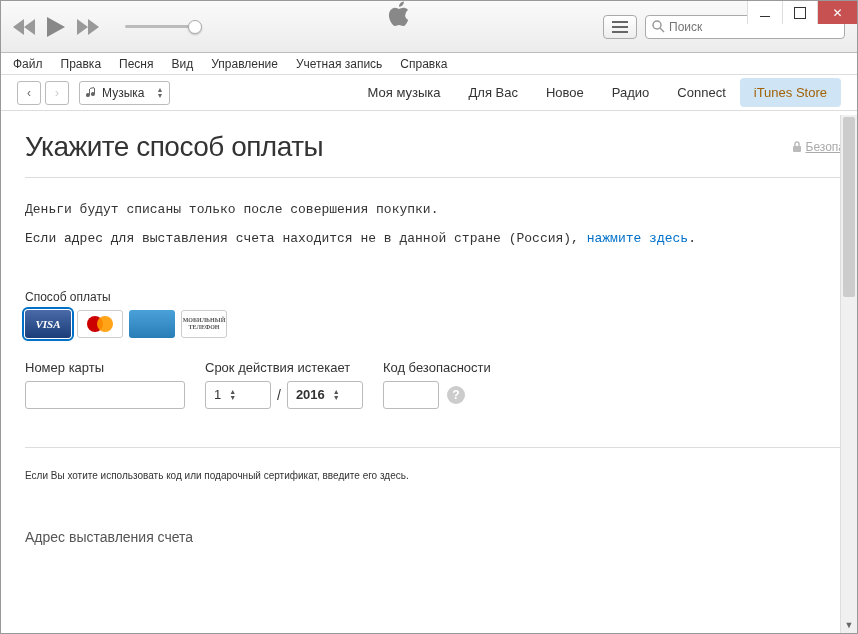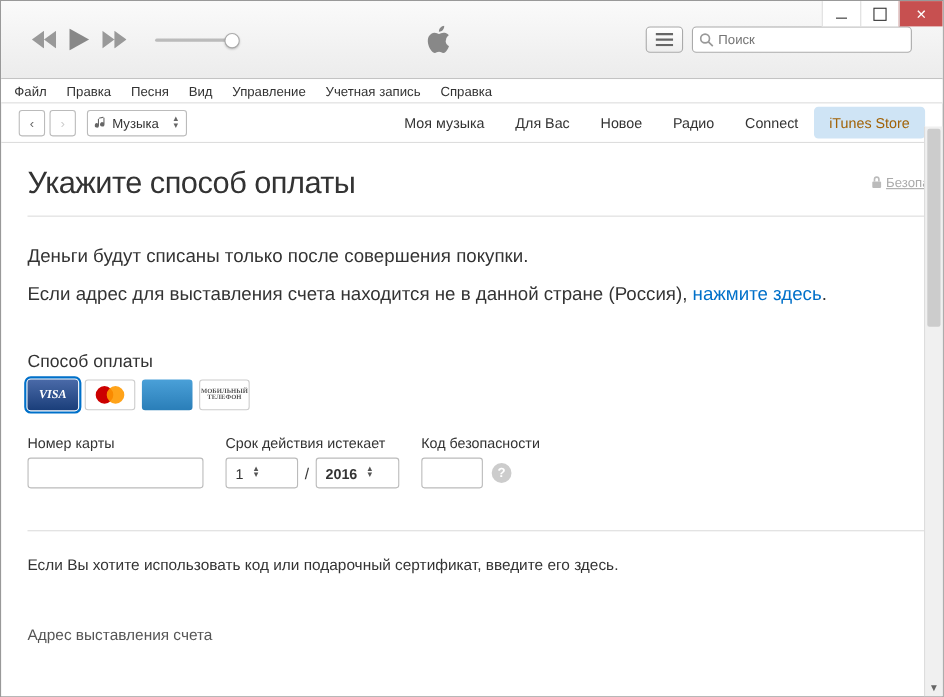--- a/index.html
+++ b/index.html
@@ -7,21 +7,21 @@
 
 
 .window-controls { position: absolute; top: 0; right: 0; display: flex; z-index: 100; }
 .wc-btn { width: 35px; height: 23px; display: flex; align-items: center; justify-content: center; font-size: 11px; color: #333; background: #fff; border-left: 1px solid #ddd; }
 .wc-close { background: #c75050; color: #fff; width: 40px; }
 .wc-min::before { content: ""; display: block; width: 10px; height: 1px; background: #333; margin-top: 8px; }
 .wc-max::before { content: ""; display: block; width: 10px; height: 10px; border: 1px solid #333; }
 .wc-close::before { content: "✕"; font-size: 12px; }
 
 
-.toolbar { height: 71px; background: linear-gradient(#fafafa, #ececec); border-bottom: 1px solid #bdbdbd; display: flex; align-items: center; padding: 0 28px; }
+.toolbar { height: 52px; background: linear-gradient(#fafafa, #ececec); border-bottom: 1px solid #bdbdbd; display: flex; padding: 0 12px; }
 .playback { display: flex; align-items: center; gap: 12px; }
 .pb-btn svg { display: block; }
 .vol { display: flex; align-items: center; margin-left: 14px; }
 .vol-track { width: 70px; height: 3px; background: #bbb; border-radius: 2px; position: relative; }
 .vol-knob { position: absolute; right: -7px; top: -5px; width: 14px; height: 14px; border-radius: 50%; background: #fff; border: 1px solid #aaa; box-shadow: 0 1px 2px rgba(0,0,0,.2); }
 .apple-logo { flex: 1; display: flex; justify-content: center; }
 .toolbar-right { display: flex; align-items: center; gap: 8px; }
 .list-btn { width: 34px; height: 24px; border: 1px solid #aaa; border-radius: 4px; background: linear-gradient(#fff,#eee); display: flex; align-items: center; justify-content: center; }
 .search-box { display: flex; align-items: center; height: 24px; width: 200px; border: 1px solid #aaa; border-radius: 4px; background: #fff; padding: 0 6px; color: #888; }
 .search-box svg { margin-right: 4px; flex-shrink: 0; }
@@ -39,24 +39,24 @@
 .lib-select .chev { margin-left: 8px; display: flex; flex-direction: column; font-size: 7px; line-height: 6px; color: #666; }
 .tabs { margin-left: auto; display: flex; align-items: center; gap: 0; }
 .tab { padding: 7px 14px; font-size: 13px; color: #333; }
 .tab.active { background: #cfe4f5; border-radius: 4px; color: #a16207; }
 
 
 .content { padding: 20px 12px 0 24px; position: relative; height: calc(100% - 55px - 22px - 36px); overflow: hidden; }
 .hdr-row { display: flex; align-items: center; justify-content: space-between; border-bottom: 1px solid #ddd; padding-bottom: 14px; margin-bottom: 22px; }
 h1 { font-weight: 300; font-size: 28px; color: #333; letter-spacing: -0.5px; }
 .secure { color: #aaa; font-size: 12px; display: flex; align-items: center; gap: 4px; text-decoration: underline; }
-.desc { font-size: 17px; color: #333; line-height: 1.6; margin-bottom: 8px; }
+.desc { font-size: 13px; color: #333; line-height: 1.6; margin-bottom: 8px; font-family: Liberation Mono, monospace; }
 .desc a { color: #0070c9; text-decoration: none; }
 
-.sect-label { font-size: 16px; color: #333; margin-top: 40px; margin-bottom: 6px; }
+.sect-label { font-size: 12px; color: #333; margin-top: 40px; margin-bottom: 6px; }
 .cards { display: flex; gap: 6px; }
 .card { width: 46px; height: 28px; border-radius: 3px; display: flex; align-items: center; justify-content: center; font-size: 8px; font-weight: bold; color: #fff; font-family: Liberation Serif, serif; }
 .card.selected { outline: 2px solid #0070c9; outline-offset: 1px; }
 .card.visa { background: linear-gradient(#4a6aa8,#1a3e7a); font-size: 11px; font-style: italic; }
 .card.mc { background: #fff; border: 1px solid #ccc; font-size: 6px; position: relative; }
 .mc-circles { position: relative; width: 26px; height: 16px; }
 .mc-circles::before { content: ""; position: absolute; left: 0; width: 16px; height: 16px; background: #cc0000; border-radius: 50%; }
 .mc-circles::after { content: ""; position: absolute; right: 0; width: 16px; height: 16px; background: #ff9900; border-radius: 50%; opacity: 0.9; }
 .card.amex { background: linear-gradient(#4aa0d8,#2a7eb8); }
 .card.mobile { background: #fff; border: 1px solid #ccc; color: #555; font-size: 6px; text-align: center; line-height: 1.1; padding: 0 2px; }
@@ -67,21 +67,21 @@
 .text-input { height: 28px; border: 1px solid #bbb; border-radius: 3px; padding: 0 6px; font-size: 13px; }
 .text-input.w160 { width: 160px; }
 .expiry-row { display: flex; align-items: center; gap: 6px; }
 .spinner { height: 28px; border: 1px solid #bbb; border-radius: 3px; padding: 0 6px 0 8px; display: flex; align-items: center; background: #fff; font-size: 13px; gap: 8px; }
 .spinner .sp-arrows { display: flex; flex-direction: column; font-size: 7px; line-height: 6px; color: #555; }
 .slash { font-size: 14px; color: #333; }
 .sec-col { display: flex; align-items: flex-end; gap: 8px; }
 .help-icon { width: 18px; height: 18px; border-radius: 50%; background: #ccc; color: #fff; display: flex; align-items: center; justify-content: center; font-size: 12px; font-weight: bold; margin-bottom: 5px; }
 
 .divider { border: none; border-top: 1px solid #ddd; margin: 38px 0 22px 0; }
-.gift-desc { font-size: 14px; color: #333; margin-bottom: 14px; }
+.gift-desc { font-size: 10px; color: #333; margin-bottom: 14px; }
 .gift-input { width: 300px; height: 28px; border: 1px solid #bbb; border-radius: 3px; padding: 0 8px; font-size: 13px; }
 .gift-input::placeholder { color: #aaa; }
 
 .billing-hdr { font-size: 14px; color: #555; margin-top: 48px; }
 
 .scrollbar-v { position: absolute; right: 0; top: 114px; bottom: 0; width: 17px; background: #f0f0f0; border-left: 1px solid #ddd; }
 .scroll-thumb { position: absolute; top: 2px; left: 2px; right: 2px; height: 180px; background: #ccc; border-radius: 2px; }
 .scroll-arrow { position: absolute; left: 0; right: 0; height: 17px; display: flex; align-items: center; justify-content: center; font-size: 9px; color: #666; }
 .scroll-arrow.up { top: 0; }
 .scroll-arrow.down { bottom: 0; }

